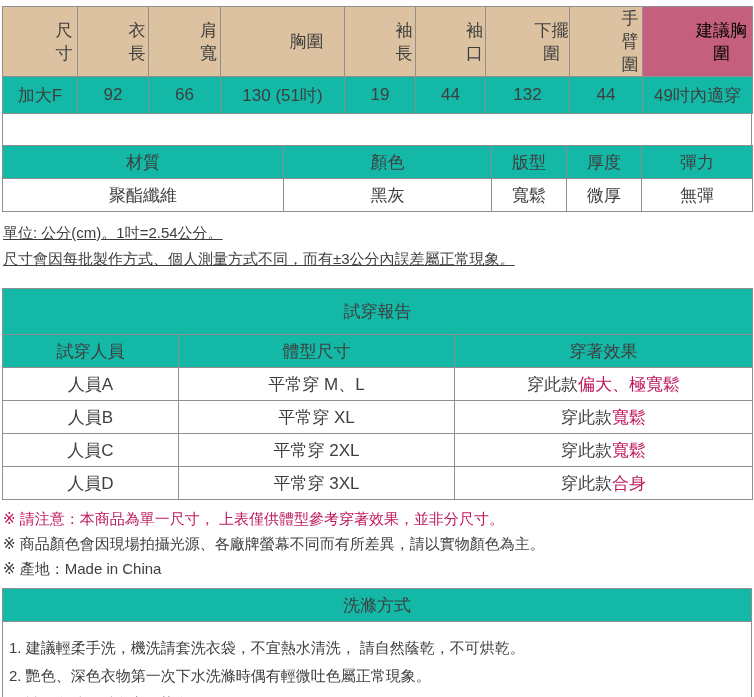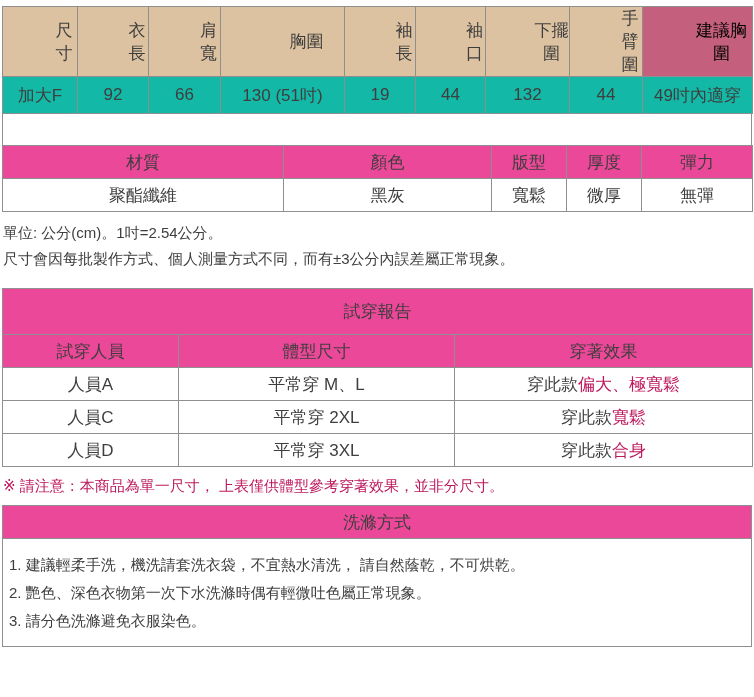--- a/index.html
+++ b/index.html
@@ -21,24 +21,24 @@
   .size-table .hdr td.pink { background:#c4607e; color:#000000; }
   .size-table .val td { height:37px; background:#14b8a6; }
 
   
   .spacer { width:750px; margin-left:2px; height:31px;
             border-left:1px solid #8f8f8f; border-right:1px solid #8f8f8f; background:#fff; }
 
   
   .spec-table { font-size:17px; }
   .spec-table td { height:33px; }
-  .gray-bg { background:#ec4899; }
+  .gray-bg { background:#14b8a6; }
 
   
-  .unit-notes { margin:8px 10px 0 3px; font-size:15px; line-height:26px; color:#3e3e3e; }
+  .unit-notes { margin:8px 10px 0 3px; font-size:15px; line-height:26px; color:#3e3e3e;text-decoration:underline; }
 
   
   .fit-table { margin-top:16px; font-size:17px; }
   .fit-table .title td { height:46px; }
   .fit-table .hdr td { height:33px; }
   .fit-table .row td { height:33px; background:#fff; }
   .red { color:#be185d; }
 
   
   .notes { margin:6px 0 0 3px; font-size:15px; line-height:25px; }
@@ -141,34 +141,41 @@
       <td class="gray-bg">試穿人員</td>
       <td class="gray-bg">體型尺寸</td>
       <td class="gray-bg">穿著效果</td>
     </tr>
     <tr class="row">
       <td>人員A</td>
       <td>平常穿 M、L</td>
       <td><span>穿此款</span><span class="red">偏大、極寬鬆</span></td>
     </tr>
     <tr class="row">
+      <td>人員B</td>
+      <td>平常穿 XL</td>
+      <td><span>穿此款</span><span class="red">寬鬆</span></td>
+    </tr>
+    <tr class="row">
       <td>人員C</td>
       <td>平常穿 2XL</td>
       <td><span>穿此款</span><span class="red">寬鬆</span></td>
     </tr>
     <tr class="row">
       <td>人員D</td>
       <td>平常穿 3XL</td>
       <td><span>穿此款</span><span class="red">合身</span></td>
     </tr>
   </tbody>
     </table>
 
   <div class="notes">
     <p class="red">※ 請注意：本商品為單一尺寸， 上表僅供體型參考穿著效果，並非分尺寸。</p>
+    <p>※ 商品顏色會因現場拍攝光源、各廠牌螢幕不同而有所差異，請以實物顏色為主。</p>
+    <p>※ 產地：Made in China</p>
   </div>
 
   <table class="wash-table">
     <tbody>
         <tr class="title">
       <td class="gray-bg">洗滌方式</td>
     </tr>
     <tr class="body">
       <td>
         <p>1. 建議輕柔手洗，機洗請套洗衣袋，不宜熱水清洗， 請自然蔭乾，不可烘乾。</p>

